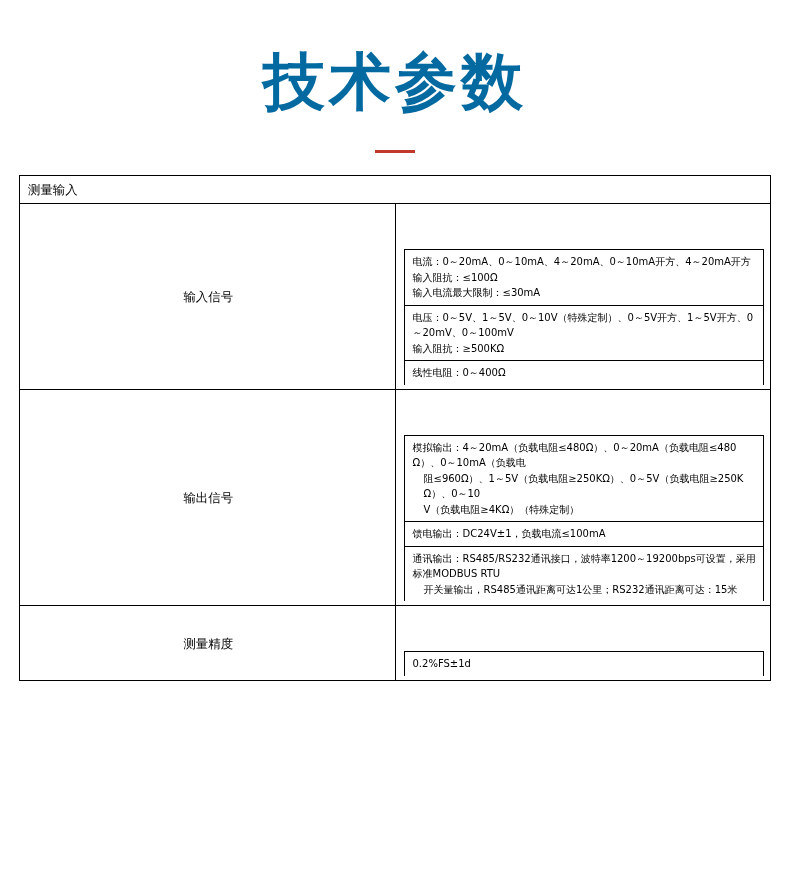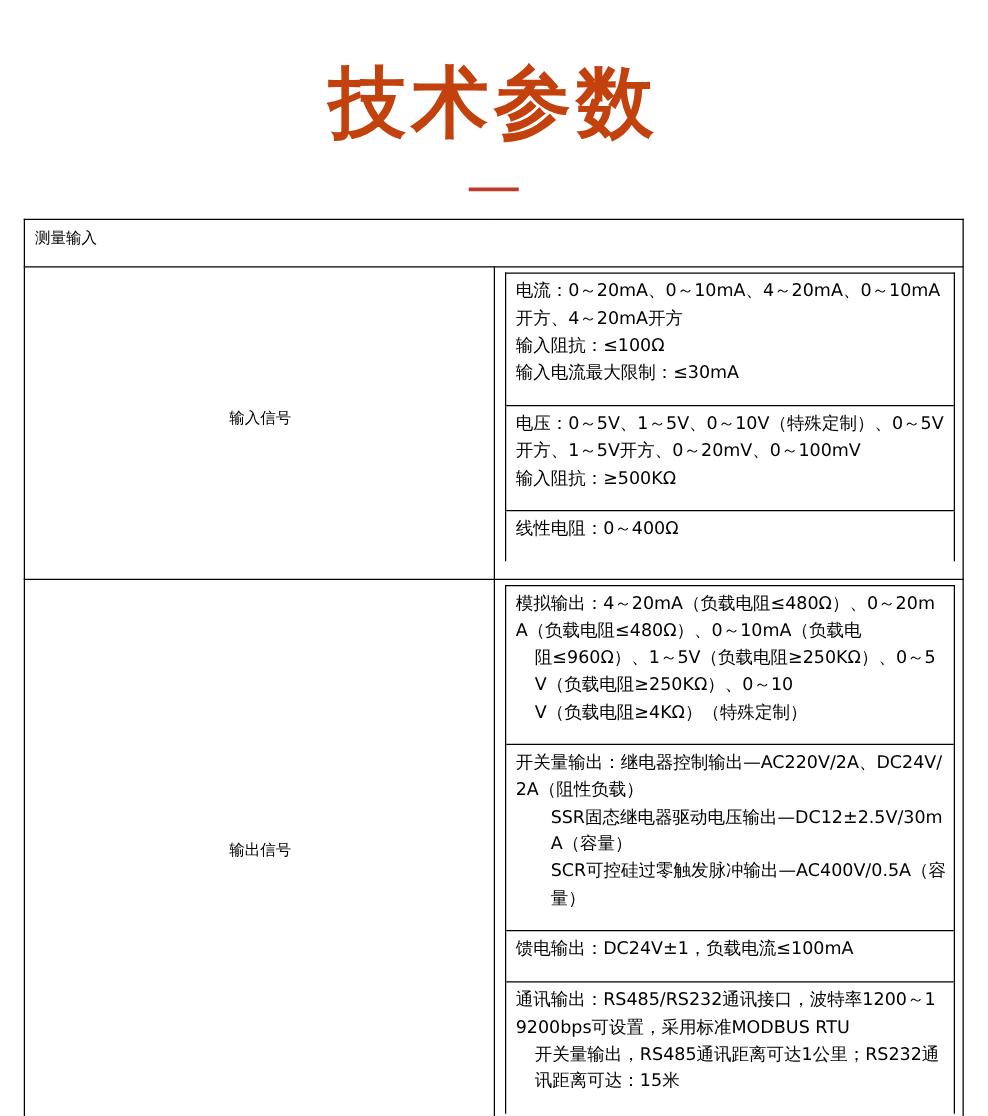--- a/index.html
+++ b/index.html
@@ -18,21 +18,21 @@
     position: relative;
     width: 790px;
     height: 893px;
     box-sizing: border-box;
   }
   .title {
     text-align: center;
     font-size: 62px;
     font-weight: bold;
     letter-spacing: 4px;
-    color: #c2410c;
+    color: #0369a1;
     margin: 0;
     padding-top: 48px;
     line-height: 1.1;
     font-family: "DejaVu Sans", "Liberation Sans", sans-serif;
   }
   .rule-wrap {
     display: flex;
     justify-content: center;
     margin-top: 34px;
     margin-bottom: 22px;
@@ -45,37 +45,38 @@
   table.spec {
     border-collapse: collapse;
     width: 752px;
     margin: 0 auto;
     table-layout: fixed;
     font-size: 12.4px;
     line-height: 1.55;
   }
   table.spec td {
     border: 1px solid #000000;
-    padding: 4px 6px 14px 8px;
+    padding: 4px 6px 4px 8px;
     vertical-align: middle;
     word-break: break-all;
   }
   td.col-label {
     width: 92px;
     text-align: center;
     vertical-align: middle;
   }
   td.section {
     text-align: left;
   }
   .inner {
     width: 100%;
     border-collapse: collapse;
     table-layout: fixed;
-    font-size: 14px;
+    font-size: 10px;
+    margin-top: 41px;
   }
   .inner td {
     border: none;
     padding: 0;
   }
   .sub {
     border-bottom: 1px solid #000;
     padding: 4px 6px 4px 8px;
   }
   .sub:last-child {
@@ -140,27 +141,20 @@
               <tbody>
                 <tr>
                   <td class="sub">
                     <span class="line">模拟输出：4～20mA（负载电阻≤480Ω）、0～20mA（负载电阻≤480Ω）、0～10mA（负载电</span>
                     <span class="line indent-cont">阻≤960Ω）、1～5V（负载电阻≥250KΩ）、0～5V（负载电阻≥250KΩ）、0～10</span>
                     <span class="line indent-cont">V（负载电阻≥4KΩ）（特殊定制）</span>
                   </td>
                 </tr>
                 <tr>
                   <td class="sub">
-                    <span class="line">开关量输出：继电器控制输出—AC220V/2A、DC24V/2A（阻性负载）</span>
-                    <span class="line indent1">SSR固态继电器驱动电压输出—DC12±2.5V/30mA（容量）</span>
-                    <span class="line indent1">SCR可控硅过零触发脉冲输出—AC400V/0.5A（容量）</span>
-                  </td>
-                </tr>
-                <tr>
-                  <td class="sub">
                     <span class="line">馈电输出：DC24V±1，负载电流≤100mA</span>
                   </td>
                 </tr>
                 <tr>
                   <td class="sub">
                     <span class="line">通讯输出：RS485/RS232通讯接口，波特率1200～19200bps可设置，采用标准MODBUS RTU</span>
                     <span class="line indent-cont">开关量输出，RS485通讯距离可达1公里；RS232通讯距离可达：15米</span>
                   </td>
                 </tr>
               </tbody>

